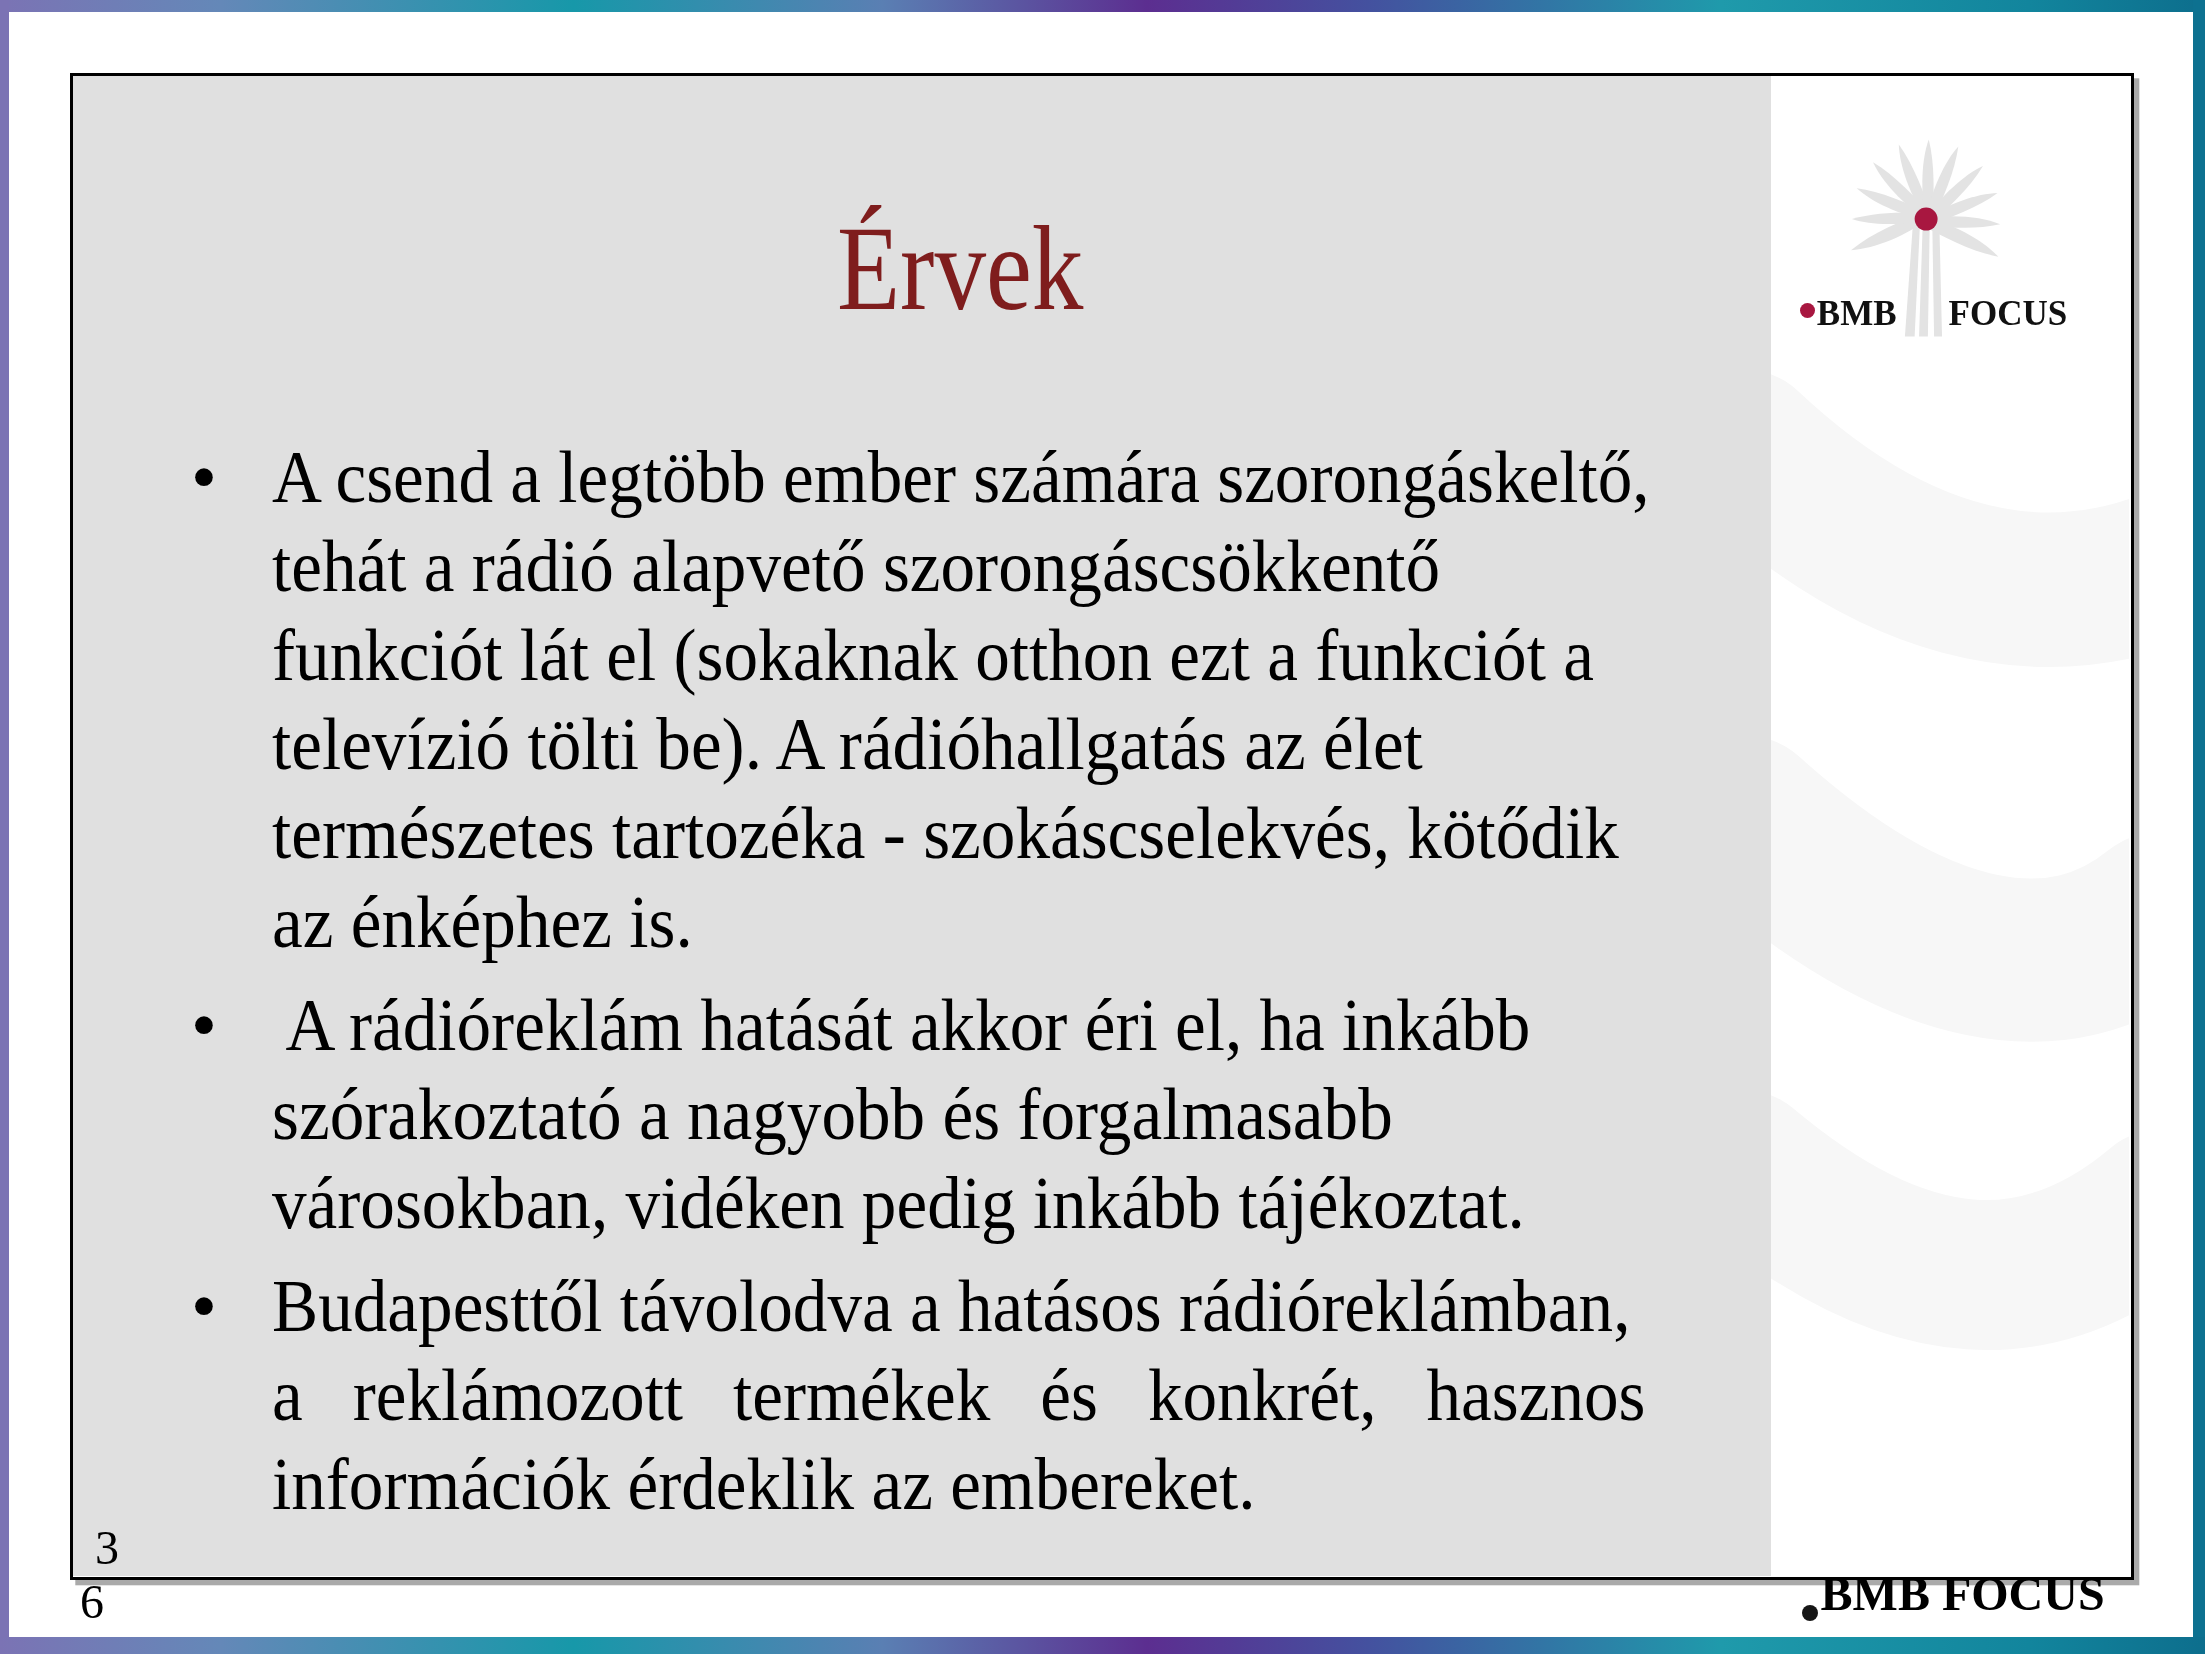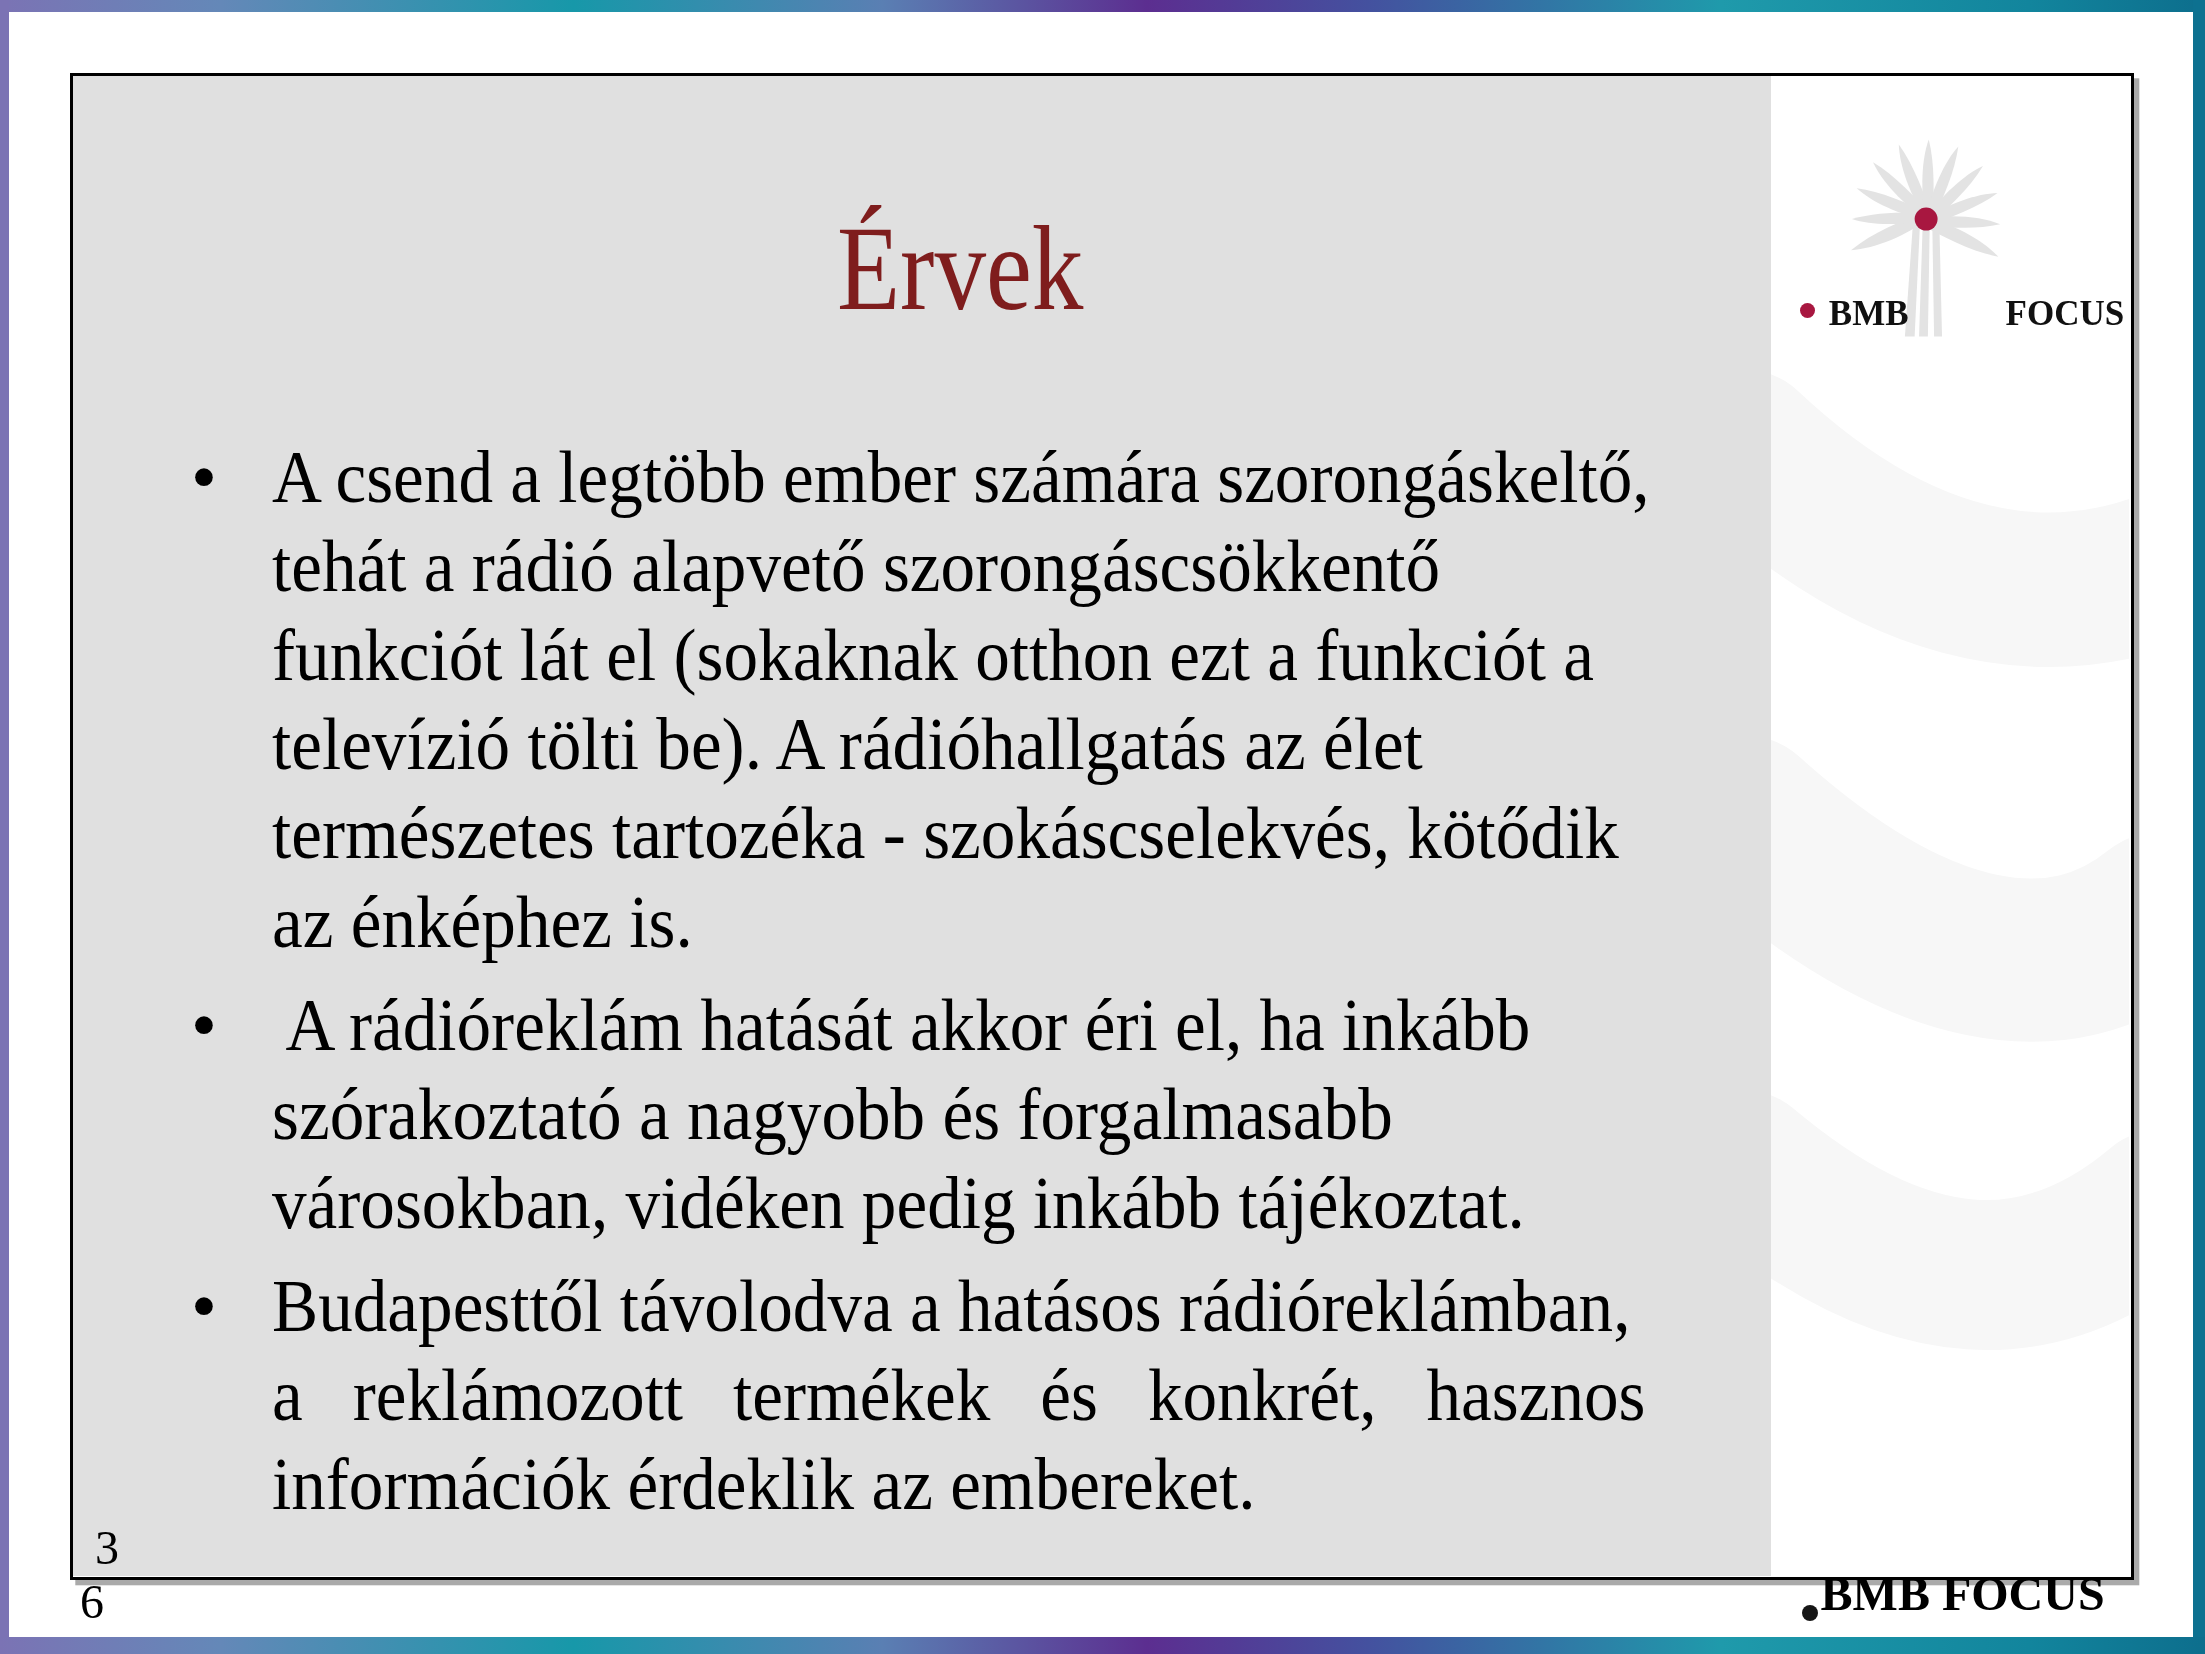--- a/index.html
+++ b/index.html
@@ -32,23 +32,23 @@
   .line.justify{white-space:normal;text-align:justify;text-align-last:justify;}
 
   
   .pgnum{position:absolute;font-size:48px;line-height:55px;color:#000;}
   .pg3{left:22px;top:1444px;}
   .pg6{left:80px;top:1574px;}
 
   
   .logo-svg{position:absolute;left:1748px;top:53px;}
   .logo-row{position:absolute;left:1727px;top:217px;display:flex;align-items:flex-start;
-            font-weight:bold;font-size:35px;line-height:41px;color:#111;gap:12px;}
+            font-weight:bold;font-size:35px;line-height:41px;color:#111;}
   .logo-row .ldot{width:15px;height:15px;border-radius:50%;background:#a81740;margin:9.7px 1.8px 0 0;}
-  .logo-row .w2{margin-left:85px;}
+  .logo-row .w2{margin-left:52px;}
 
   
   .watermark{position:absolute;left:1698px;top:291px;}
 
   
   .footer-logo{position:absolute;left:1729px;top:1444px;display:flex;align-items:flex-end;
                font-weight:bold;font-size:48px;line-height:55px;color:#000;margin-top:46px;}
   .footer-logo .fdot{width:16px;height:16px;border-radius:50%;background:#161616;margin:10.6px 2.6px 0 0;}
 </style>
 </head>

